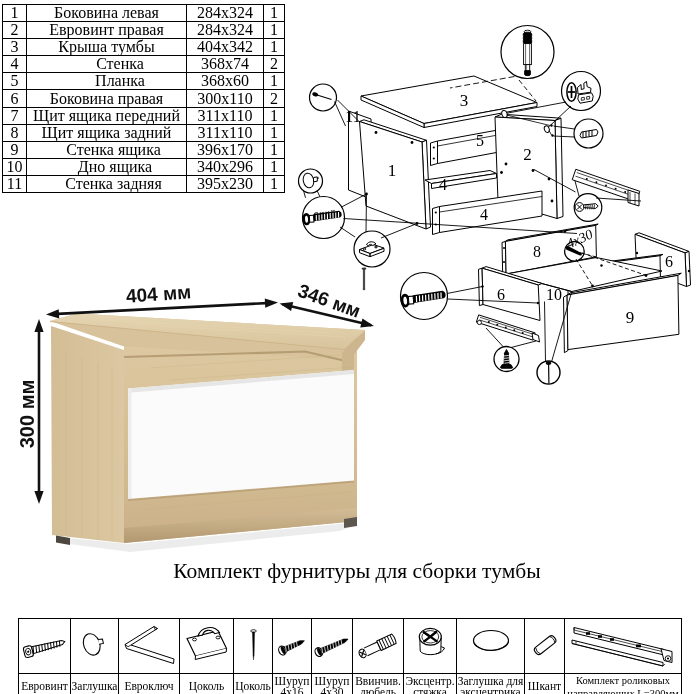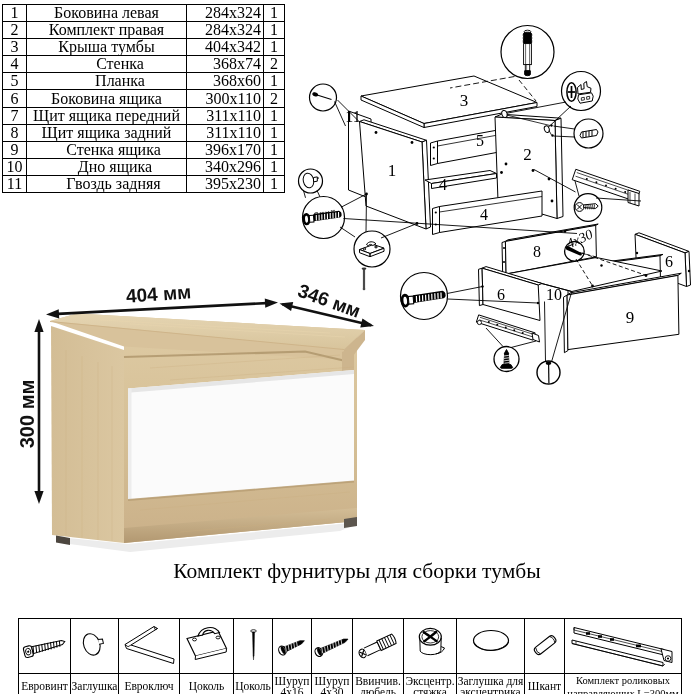--- a/index.html
+++ b/index.html
@@ -1,21 +1,21 @@
 <!DOCTYPE html>
 <html><head>
 <meta charset="utf-8">
 <style>
 html,body{margin:0;padding:0;}
 body{width:700px;height:694px;position:relative;background:#fff;font-family:"Liberation Serif",serif;overflow:hidden;}
 #parts{position:absolute;left:2px;top:4px;border-collapse:collapse;}
 #parts td{border:1.5px solid #000;padding:0 2px;font-size:16px;line-height:16px;height:16.1px;white-space:nowrap;}
 #parts td.n{width:23px;text-align:center;padding:0;}
 #parts td.nm{width:155px;text-align:center;}
-#parts td.sz{width:72px;text-align:right;font-family:Liberation Serif, serif;}
+#parts td.sz{width:72px;text-align:center;font-family:Liberation Serif, serif;}
 #parts td.q{width:20px;text-align:center;padding:0;}
 #title{position:absolute;left:7px;top:559px;width:700px;text-align:center;font-size:21.5px;}
 #hw{position:absolute;left:18px;top:618px;border-collapse:collapse;table-layout:fixed;}
 #hw td{border:1.5px solid #000;padding:0;text-align:center;vertical-align:middle;overflow:hidden;}
 #hw tr.ico td{height:53.5px;}
 #hw tr.lab td{height:22.5px;font-size:11.5px;line-height:11px;}
 #hw tr.qty td{height:20px;font-size:16px;}
 #art{position:absolute;left:0;top:0;}
 #hw svg{display:block;margin:0 auto;}
 </style>
@@ -326,21 +326,21 @@
 <table id="parts">
 <tbody>
       <tr>
         <td class="n">1</td>
         <td class="nm">Боковина левая</td>
         <td class="sz">284х324</td>
         <td class="q">1</td>
       </tr>
 <tr>
         <td class="n">2</td>
-        <td class="nm">Комплект правая</td>
+        <td class="nm">Евровинт правая</td>
         <td class="sz">284х324</td>
         <td class="q">1</td>
       </tr>
 <tr>
         <td class="n">3</td>
         <td class="nm">Крыша тумбы</td>
         <td class="sz">404х342</td>
         <td class="q">1</td>
       </tr>
 <tr>
@@ -350,21 +350,21 @@
         <td class="q">2</td>
       </tr>
 <tr>
         <td class="n">5</td>
         <td class="nm"><span style="padding-left:27px">Планка</span></td>
         <td class="sz">368х60</td>
         <td class="q">1</td>
       </tr>
 <tr>
         <td class="n">6</td>
-        <td class="nm">Боковина ящика</td>
+        <td class="nm">Боковина правая</td>
         <td class="sz">300х110</td>
         <td class="q">2</td>
       </tr>
 <tr>
         <td class="n">7</td>
         <td class="nm">Щит ящика передний</td>
         <td class="sz">311х110</td>
         <td class="q">1</td>
       </tr>
 <tr>
@@ -380,21 +380,21 @@
         <td class="q">1</td>
       </tr>
 <tr>
         <td class="n">10</td>
         <td class="nm"><span style="padding-left:17px">Дно ящика</span></td>
         <td class="sz">340х296</td>
         <td class="q">1</td>
       </tr>
 <tr>
         <td class="n">11</td>
-        <td class="nm"><span style="padding-left:14px">Гвоздь задняя</span></td>
+        <td class="nm"><span style="padding-left:14px">Стенка задняя</span></td>
         <td class="sz">395х230</td>
         <td class="q">1</td>
       </tr>
 </tbody>
   </table>
 
 <div id="title">Комплект фурнитуры для сборки тумбы</div>
 
 <table id="hw">
 <colgroup>

